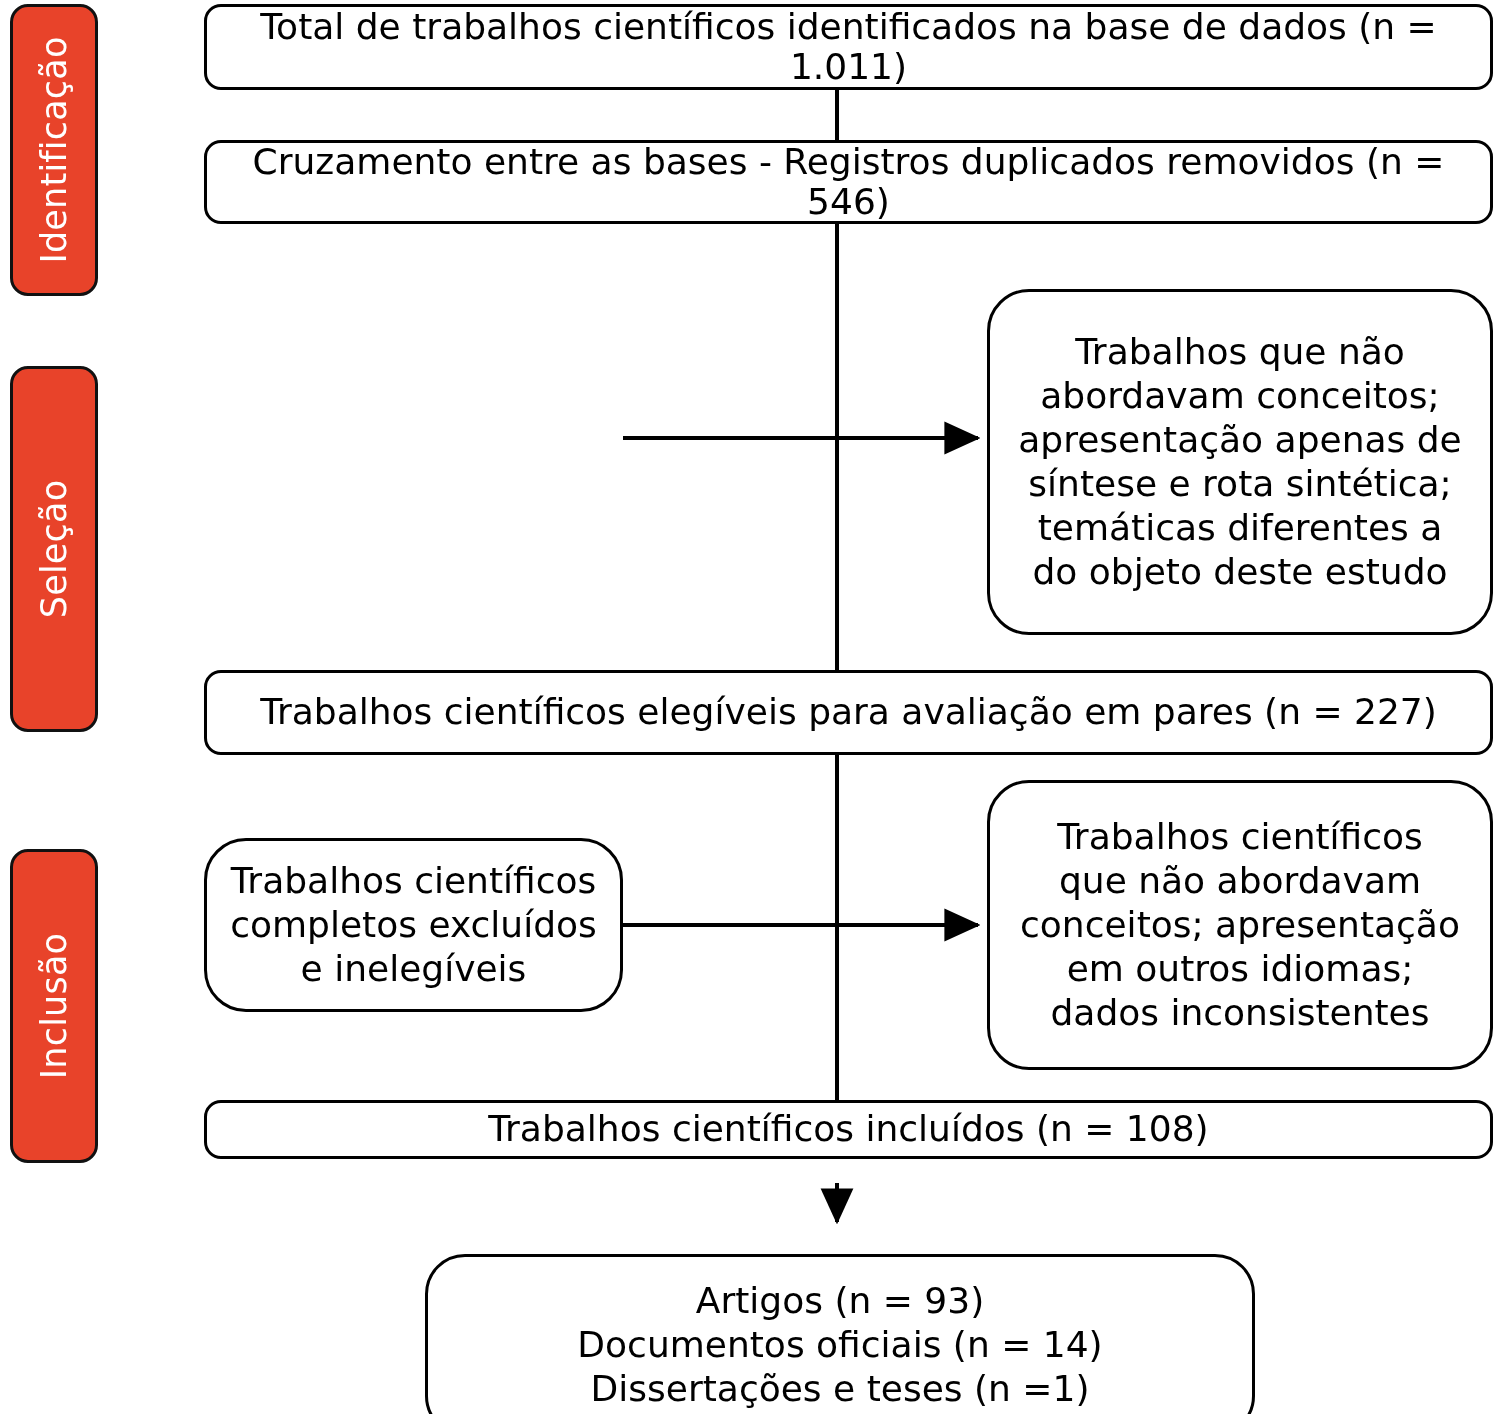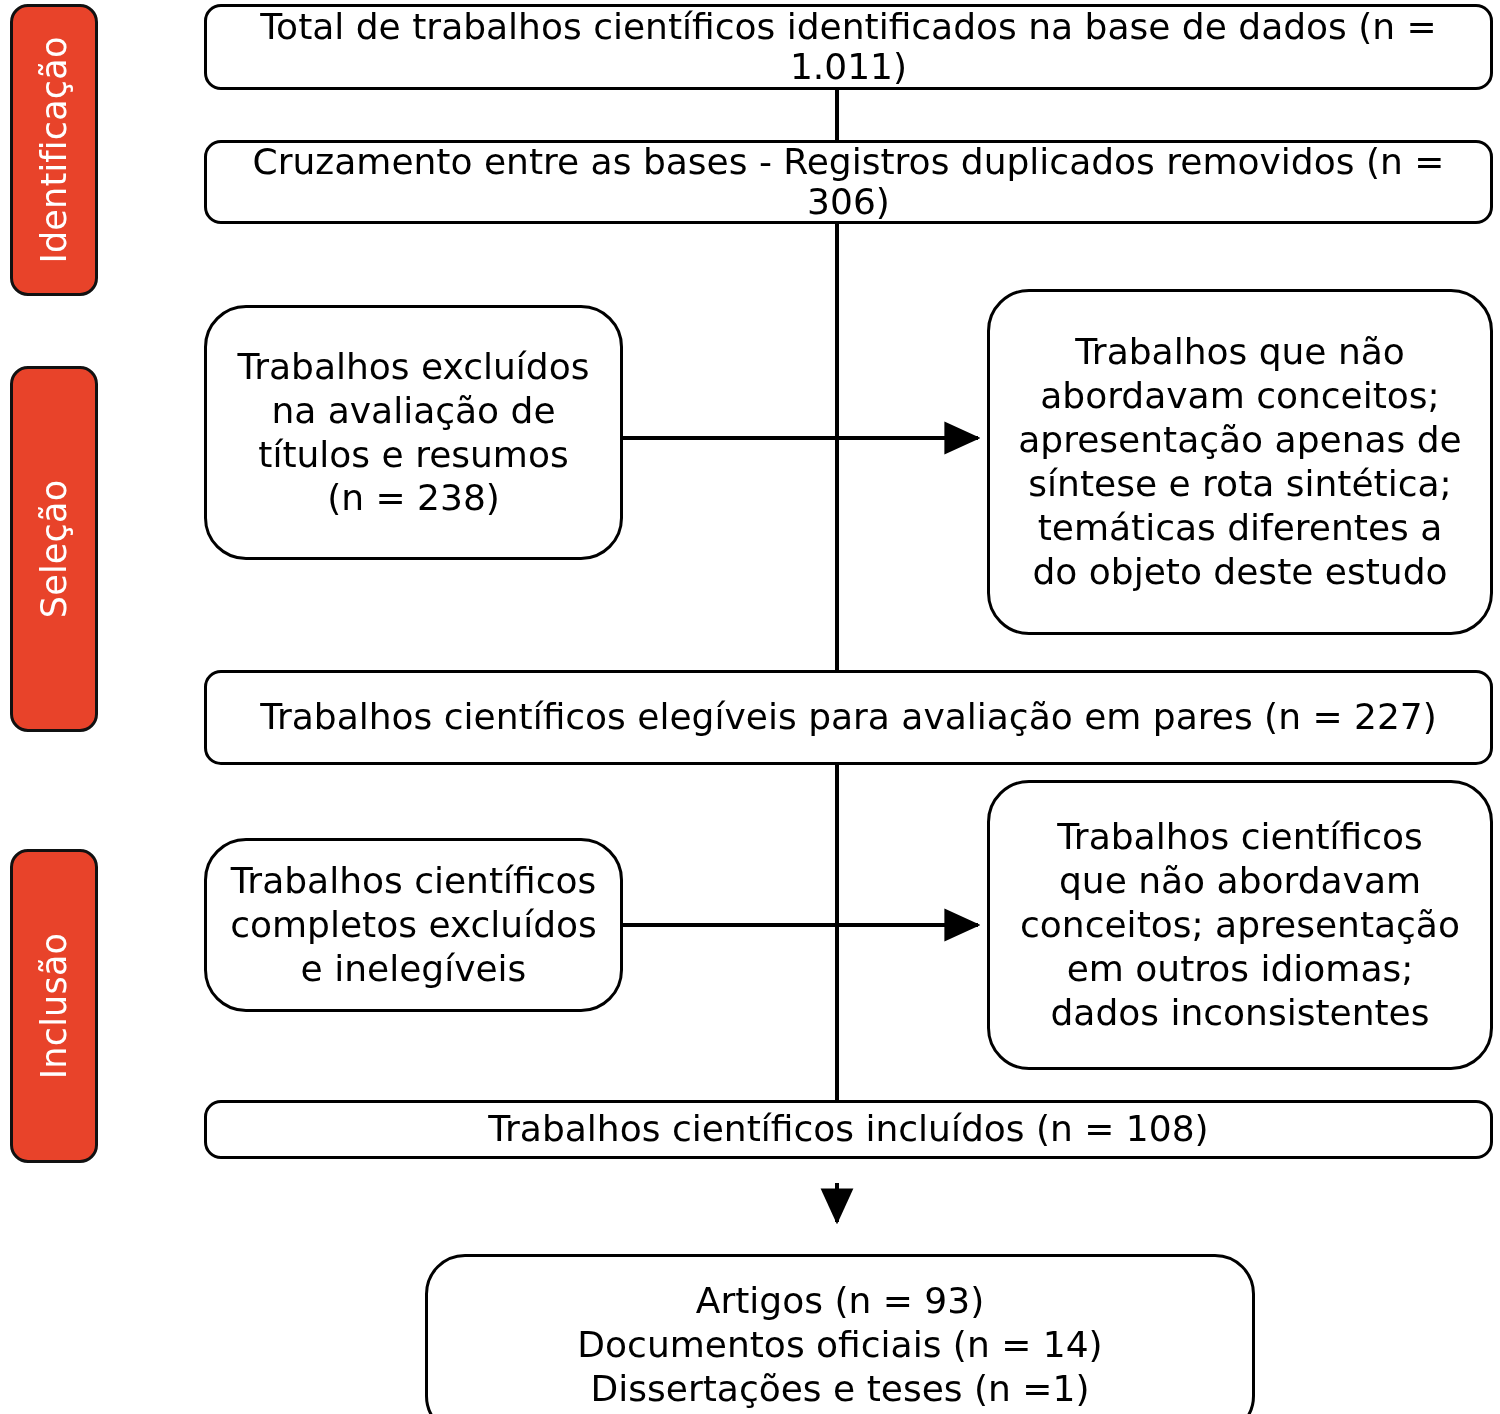--- a/index.html
+++ b/index.html
@@ -121,40 +121,34 @@
 
   <div class="phase-band" style="left: 10px; top: 849px; width: 88px; height: 314px; --accent: #e8432a;">
     <span class="phase-label">Inclusão</span>
   </div>
 
   <div class="flow-box wide-box" style="left:204px; top:4px; width:1289px; height:86px;">
     <span class="box-text">Total de trabalhos científicos identificados na base de dados (n = 1.011)</span>
   </div>
 
   <div class="flow-box wide-box" style="left:204px; top:140px; width:1289px; height:84px;">
-    <span class="box-text">Cruzamento entre as bases - Registros duplicados removidos (n = 306)</span>
+    <span class="box-text">Cruzamento entre as bases - Registros duplicados removidos (n = 546)</span>
   </div>
 
-  <div class="flow-box side-box" style="left:204px; top:305px; width:419px; height:255px;">
-    <span class="box-text">Trabalhos excluídos
-na avaliação de
-títulos e resumos
-(n = 238)</span>
-  </div>
 
   <div class="flow-box side-box" style="left:987px; top:265px; width:506px; height:346px;margin-top:24px;">
     <span class="box-text">Trabalhos que não
 abordavam conceitos;
 apresentação apenas de
 síntese e rota sintética;
 temáticas diferentes a
 do objeto deste estudo</span>
   </div>
 
-  <div class="flow-box wide-box" style="left:204px; top:670px; width:1289px; height:95px;">
+  <div class="flow-box wide-box" style="left:204px; top:670px; width:1289px; height:85px;">
     <span class="box-text">Trabalhos científicos elegíveis para avaliação em pares (n = 227)</span>
   </div>
 
   <div class="flow-box side-box" style="left:204px; top:838px; width:419px; height:174px;">
     <span class="box-text">Trabalhos científicos
 completos excluídos
 e inelegíveis</span>
   </div>
 
   <div class="flow-box side-box" style="left:987px; top:780px; width:506px; height:290px;">

